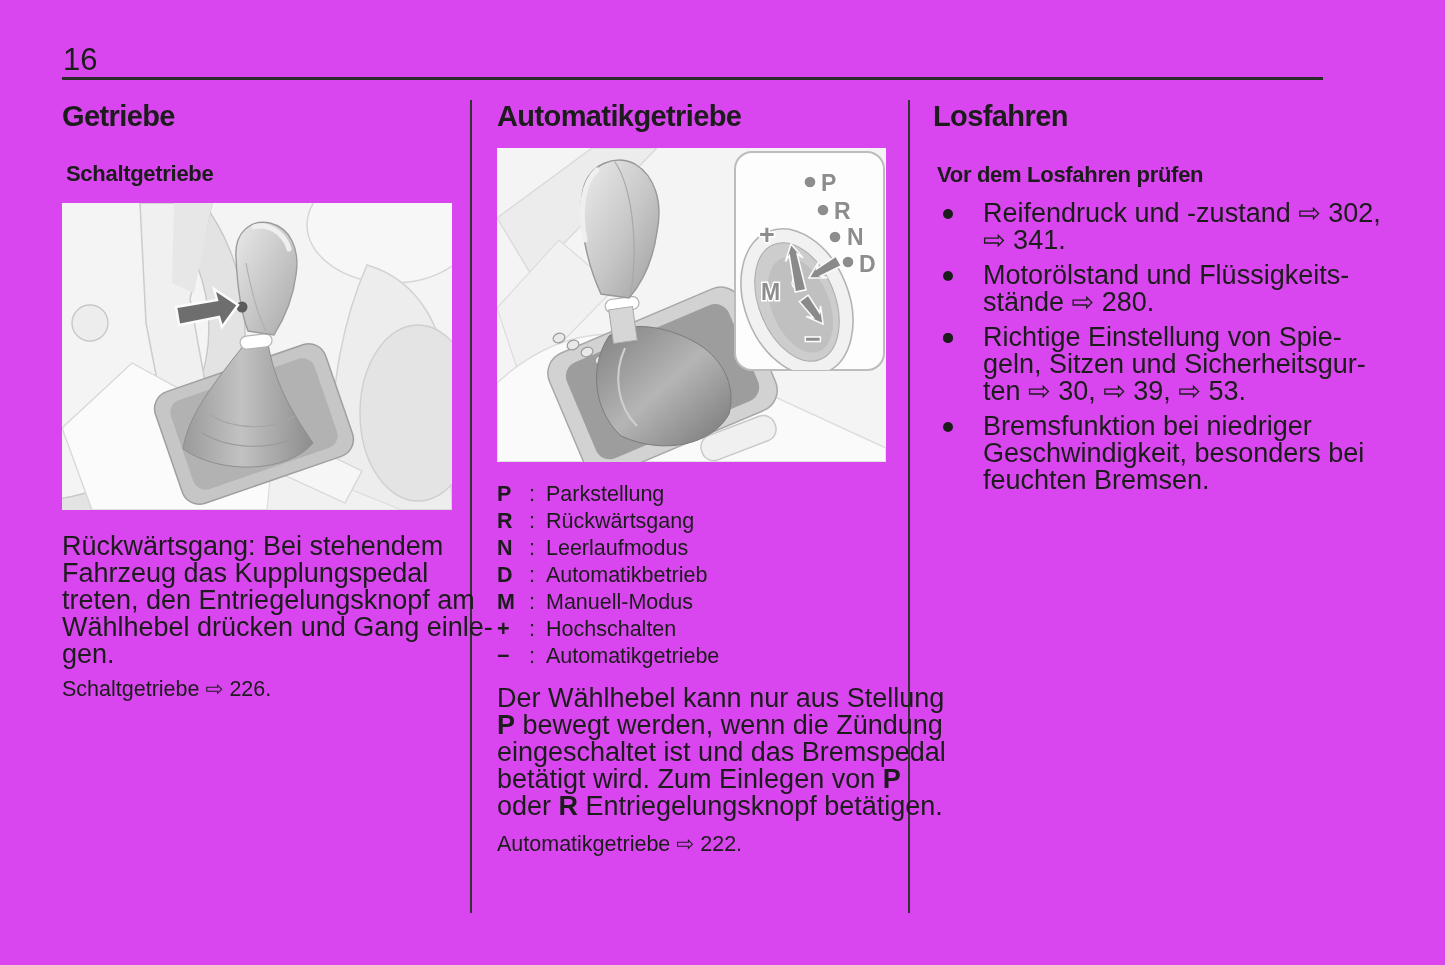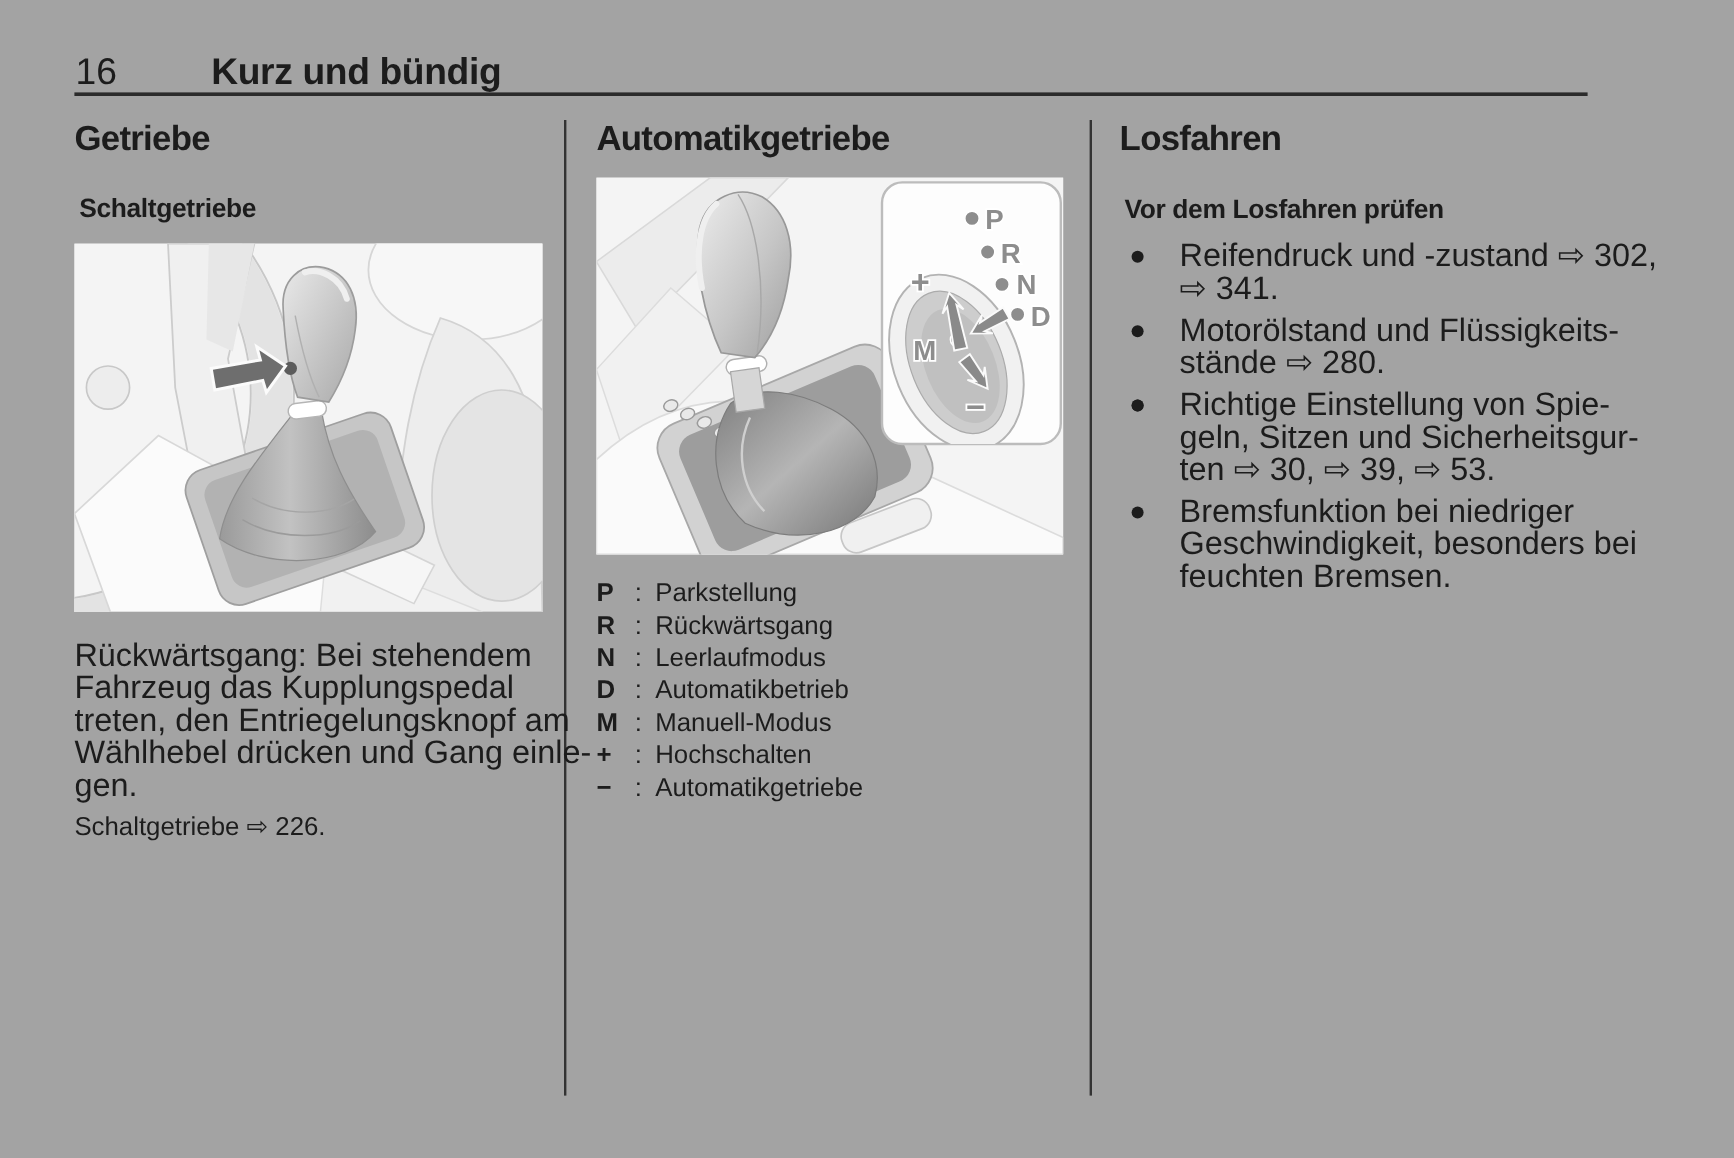--- a/index.html
+++ b/index.html
@@ -1,17 +1,17 @@
 <!DOCTYPE html>
 <html><head>
 <meta charset="utf-8">
 <style>
   html,body { margin:0; padding:0; background:#ffffff; }
   body { font-family:"Liberation Sans", sans-serif; color:#1c1c1c; }
-  .page { position:relative; width:1445px; height:965px; background:#a3a3a3; overflow:hidden; }
+  .page { position:relative; width:1445px; height:965px; background:#d946ef; overflow:hidden; }
 
   
   .pagenum { position:absolute; left:63px; top:42px; font-size:31px; letter-spacing:0; }
   .chapter { position:absolute; left:176px; top:42px; font-size:31px; font-weight:bold; letter-spacing:-0.3px; }
   .header-rule { position:absolute; left:62px; top:77px; width:1261px; height:3px; background:#2b2b2b; }
 
   
   .vdiv { position:absolute; top:100px; height:813px; width:2px; background:#333333; }
   .vdiv.one { left:470px; }
   .vdiv.two { left:908px; }
@@ -39,21 +39,20 @@
   .bullet-dot { position:absolute; left:10px; top:9px; width:10px; height:10px; border-radius:50%; background:#1c1c1c; }
 
   .ref-line { font-size:21.5px; line-height:27px; white-space:nowrap; }
 </style>
 </head>
 <body>
 
 <div class="page">
 
   <div class="pagenum">16</div>
-  <div class="chapter">Kurz und bündig</div>
   <div class="header-rule"></div>
 
   <div class="vdiv one"></div>
   <div class="vdiv two"></div>
 
   <h1 class="colhead" style="left:62px; top:100px;">Getriebe</h1>
   <h2 class="subhead" style="left:62px; top:157px;">Schaltgetriebe</h2>
 
   <figure class="fig" style="left:62px; top:203px; width:390px; height:307px;">
     <svg width="390" height="307" viewBox="0 0 390 307">
@@ -240,20 +239,22 @@
         <span class="gear-colon">:</span>
         <span class="gear-desc">Hochschalten</span>
       </div>
     <div class="gear-row">
         <span class="gear-key">−</span>
         <span class="gear-colon">:</span>
         <span class="gear-desc">Automatikgetriebe</span>
       </div>
   </div>
 
+  <div class="abs body-text" style="left:497px; top:685px; width:400px;">Der Wählhebel kann nur aus Stellung<br><b>P</b> bewegt werden, wenn die Zündung<br>eingeschaltet ist und das Bremspedal<br>betätigt wird. Zum Einlegen von <b>P</b><br>oder <b>R</b> Entriegelungsknopf betätigen.</div>
+  <div class="abs ref-line" style="left:497px; top:831px;">Automatikgetriebe ⇨ 222.</div>
 
   <h1 class="colhead" style="left:933px; top:100px;">Losfahren</h1>
   <h2 class="subhead" style="left:933px; top:158px;">Vor dem Losfahren prüfen</h2>
 
   <ul class="bullet-list">
     <li><span class="bullet-dot"></span><span class="body-text">Reifendruck und -zustand ⇨ 302,<br>⇨ 341.</span></li>
     <li><span class="bullet-dot"></span><span class="body-text">Motorölstand und Flüssigkeits-<br>stände ⇨ 280.</span></li>
     <li><span class="bullet-dot"></span></li>
     <li><span class="bullet-dot"></span><span class="body-text">Richtige Einstellung von Spie-<br>geln, Sitzen und Sicherheitsgur-<br>ten ⇨ 30, ⇨ 39, ⇨ 53.</span></li>
     <li><span class="bullet-dot"></span><span class="body-text">Bremsfunktion bei niedriger<br>Geschwindigkeit, besonders bei<br>feuchten Bremsen.</span></li>

